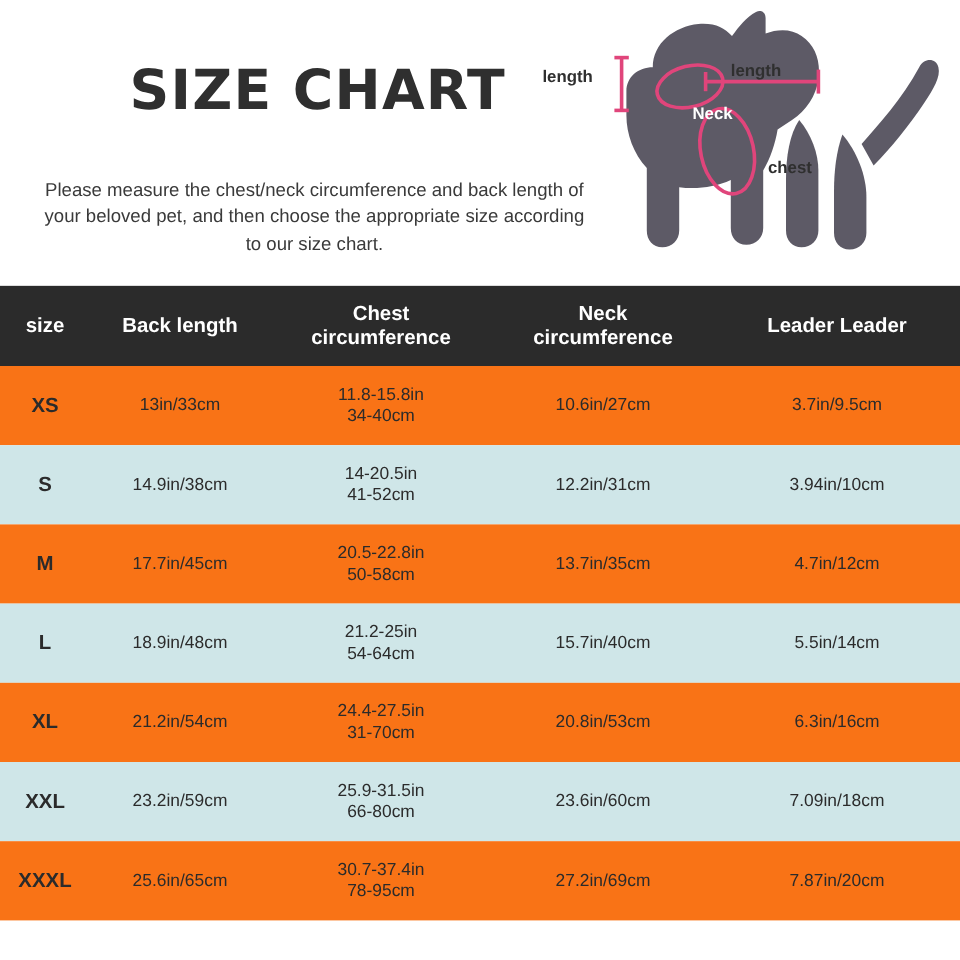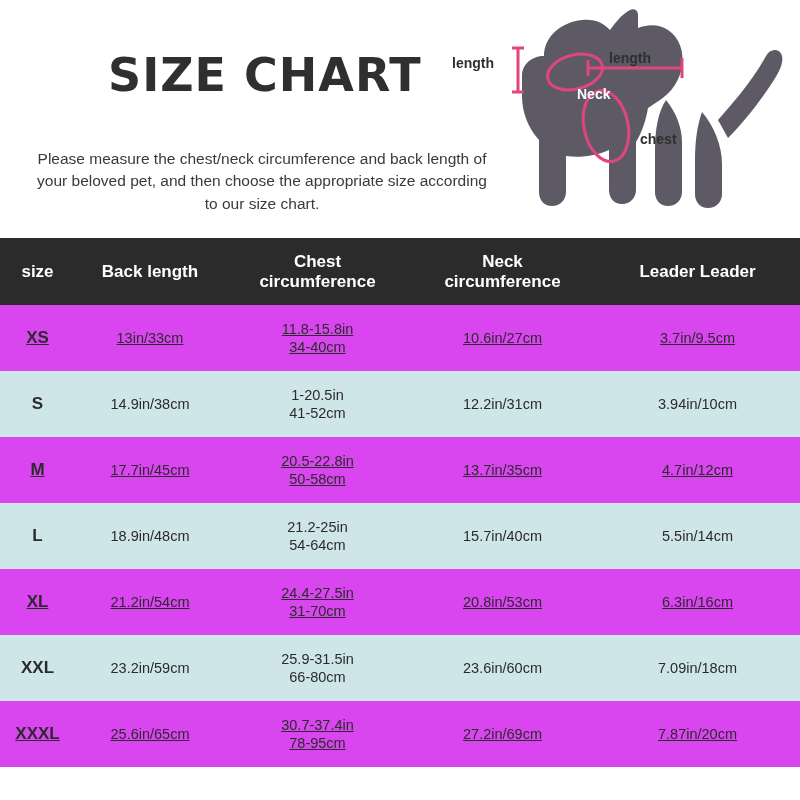--- a/index.html
+++ b/index.html
@@ -94,21 +94,21 @@
     line-height: 1.25;
     padding: 10px 4px;
     height: 66px;
     box-sizing: border-box;
     color: #2b2b2b;
   }
   table.size-table td.sizecell {
     font-size: 17px;
     font-weight: bold;
   }
-  tr.row-pink td { background: #d946ef; text-decoration: underline; }
+  tr.row-pink td { background: #f97316; }
   tr.row-blue td { background: #cfe6e8; }
 
   .col-size   { width: 75px; }
   .col-back   { width: 150px; }
   .col-chest  { width: 185px; }
   .col-neck   { width: 185px; }
   .col-leader { width: 205px; }
 
   .cell-l2 { white-space: pre-line; }
 </style>
@@ -190,21 +190,21 @@
           <td class="sizecell">XS</td>
           <td>13in/33cm</td>
           <td class="cell-l2">11.8-15.8in
 34-40cm</td>
           <td>10.6in/27cm</td>
           <td>3.7in/9.5cm</td>
         </tr>
         <tr class="row-blue">
           <td class="sizecell">S</td>
           <td>14.9in/38cm</td>
-          <td class="cell-l2">1-20.5in
+          <td class="cell-l2">14-20.5in
 41-52cm</td>
           <td>12.2in/31cm</td>
           <td>3.94in/10cm</td>
         </tr>
         <tr class="row-pink">
           <td class="sizecell">M</td>
           <td>17.7in/45cm</td>
           <td class="cell-l2">20.5-22.8in
 50-58cm</td>
           <td>13.7in/35cm</td>

